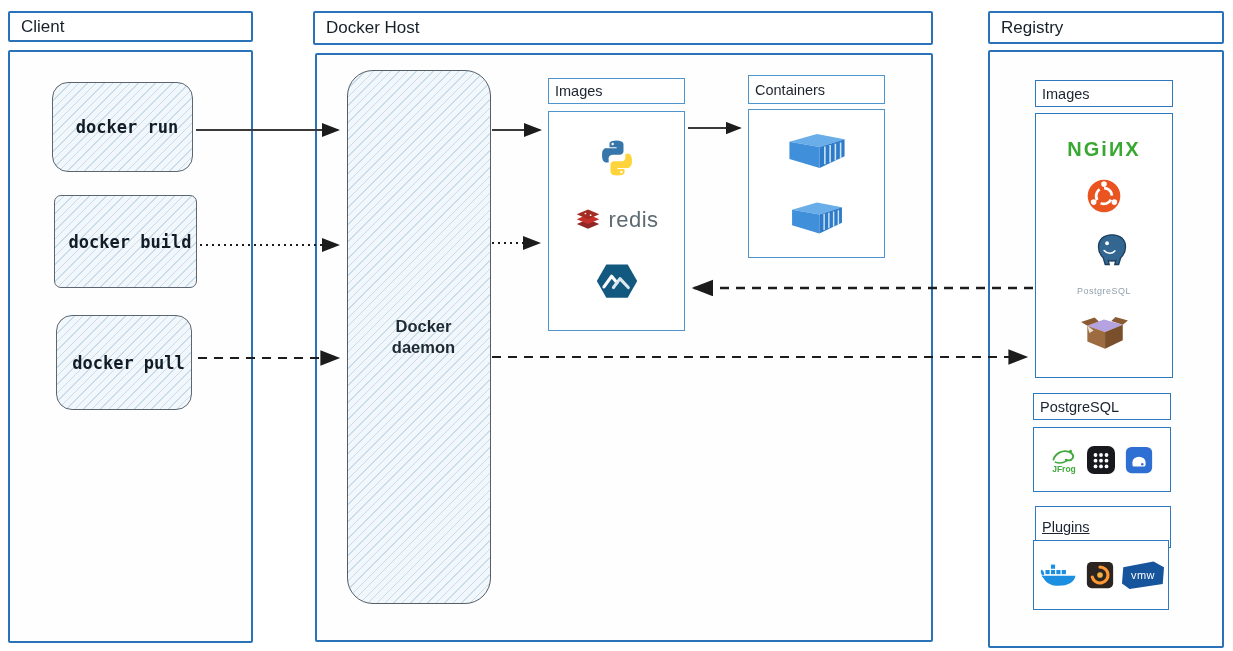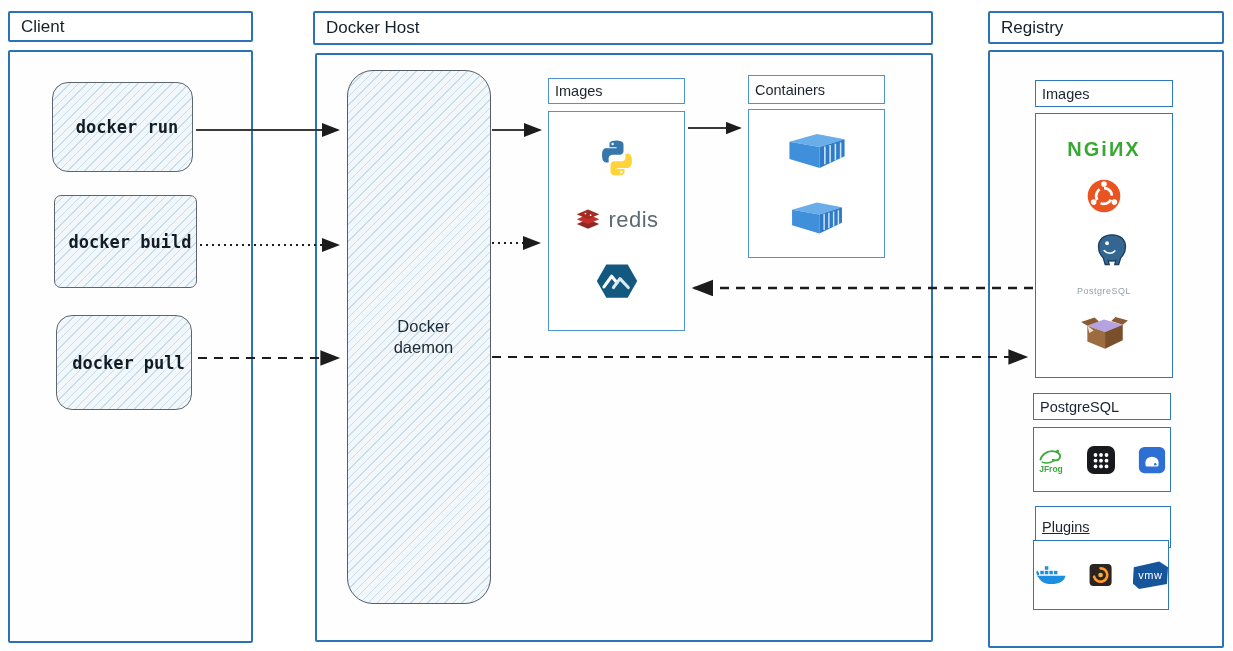--- a/index.html
+++ b/index.html
@@ -10,22 +10,22 @@
   .sec-box{border:2px solid #2b72b8;border-radius:2px;background:#fefefe;}
   
   .grp-title{border:1.6px solid #4f94cd;background:#fff;display:flex;align-items:center;padding-left:6px;font-size:14.5px;color:#1b2430;}
   .grp-box{border:1.6px solid #4f94cd;background:#fff;display:flex;flex-direction:column;align-items:center;}
   .reg-title{border:1.8px solid #2e78bc;}
   .reg-box{border:1.8px solid #2e78bc;}
   
   .hatch{background-color:#f1f7fb;background-image:repeating-linear-gradient(135deg,rgba(96,150,190,0.28) 0px,rgba(96,150,190,0.28) 1px,transparent 1px,transparent 6px);padding-left:9px;}
   .cmd{border:1.6px solid #5c6670;border-radius:16px;display:flex;align-items:center;justify-content:center;font-family:"DejaVu Sans Mono","Liberation Mono",monospace;font-size:17px;font-weight:600;color:#121c26;}
   .daemon{border:1.8px solid #565e66;border-radius:26px;display:flex;align-items:center;justify-content:center;}
-  .daemon-label{font-size:16.5px;color:#1d2933;text-align:center;width:80px;line-height:1.3;}
-  .icon-row{display:flex;flex-direction:row;align-items:center;justify-content:center;gap:20px;}
+  .daemon-label{font-size:16.5px;color:#1d2933;text-align:center;width:80px;line-height:1.3;font-weight:bold;}
+  .icon-row{display:flex;flex-direction:row;align-items:center;justify-content:center;gap:7px;}
   .redis-wrap{display:flex;align-items:center;gap:6px;}
   .redis-label{font-size:22px;color:#5d6a72;letter-spacing:.5px;}
   .nginx-label{font-size:20px;font-weight:800;color:#38a832;letter-spacing:2px;}
   .pg-wrap{display:flex;flex-direction:column;align-items:flex-end;gap:18px;}
   .pg-label{font-size:9px;color:#93a2ad;letter-spacing:.5px;}
   .jfrog-wrap{display:flex;flex-direction:column;align-items:center;}
   .jfrog-label{font-size:8.5px;font-weight:700;color:#41a83e;margin-top:-2px;}
   .vmware-chip{width:42px;height:28px;background:#16549c;clip-path:polygon(3% 22%,75% 2%,100% 22%,97% 82%,18% 100%,0% 80%);display:flex;align-items:center;justify-content:center;}
   .vmware-label{color:#fff;font-size:11px;font-weight:400;letter-spacing:.5px;}
   svg{display:block;}

